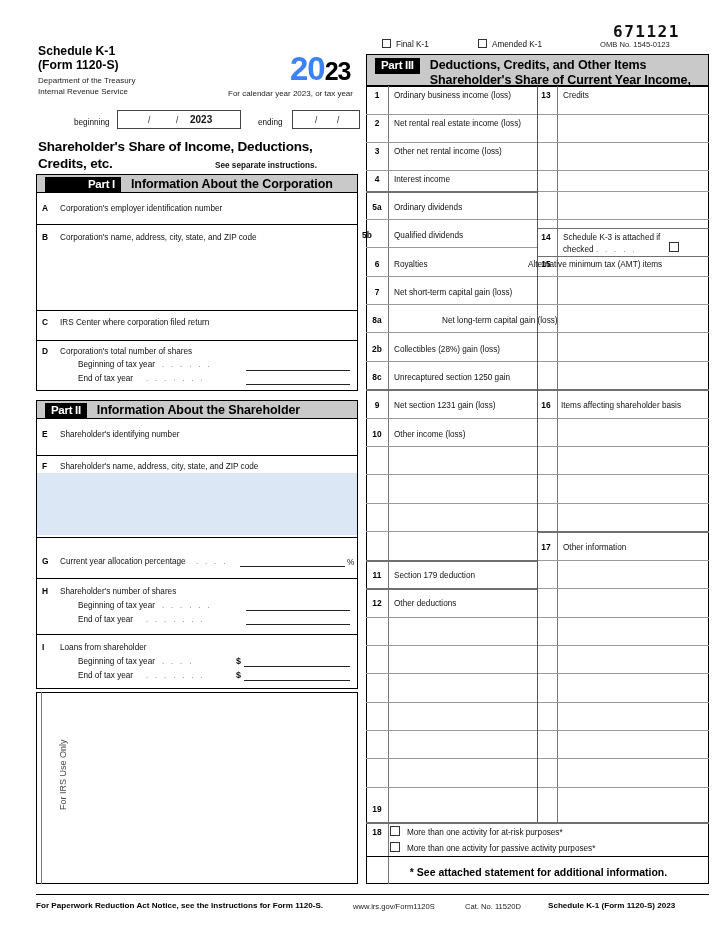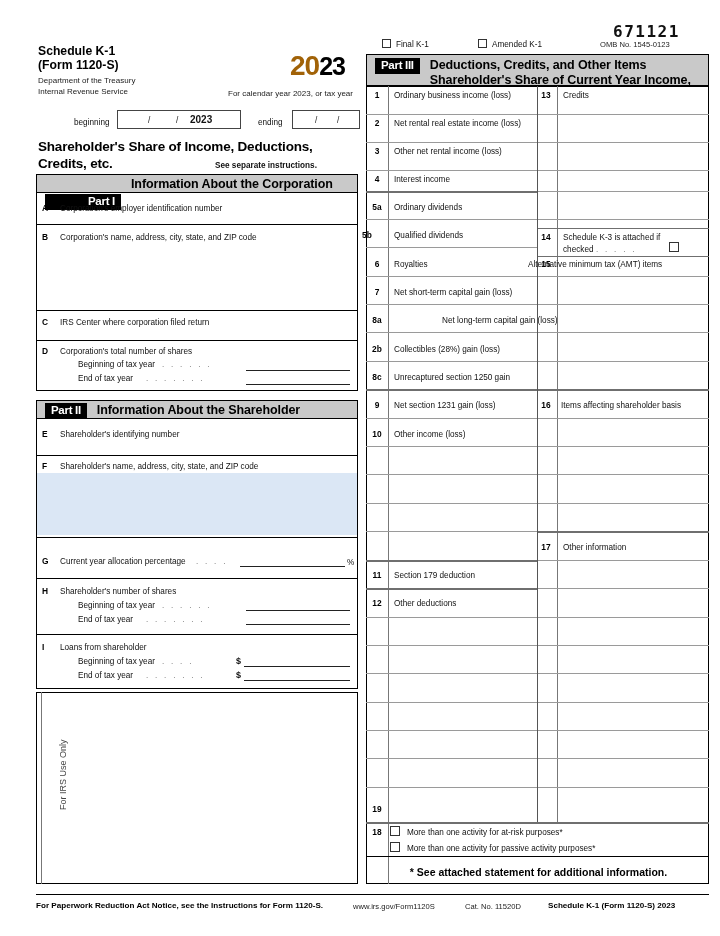--- a/index.html
+++ b/index.html
@@ -41,21 +41,21 @@
   .wline{position:absolute;border-bottom:1px solid #222;}
   .boxin{position:absolute;border:1px solid #444;box-sizing:border-box;background:#fff;}
   .ckbox{position:absolute;border:1px solid #333;background:#fff;box-sizing:border-box;}
 
   .blueblock{position:absolute;background:#dbe7f5;}
 
   .bigtitle{position:absolute;font-weight:bold;font-size:13.5px;line-height:17px;letter-spacing:-0.2px;}
   .schedtitle{position:absolute;font-weight:bold;font-size:12.2px;line-height:14px;}
   .deptline{position:absolute;font-size:8px;line-height:10px;color:#222;}
   .yearwrap{position:absolute;font-weight:bold;letter-spacing:-1px;}
-  .yr-out{font-size:28px;color:#a16207;}
+  .yr-out{font-size:33px;color:#3b82f6;}
   .yr-in{font-size:25px;color:#000;}
   .omb{position:absolute;font-size:7.6px;color:#222;}
   .voucher{position:absolute;font-family:"DejaVu Sans Mono", monospace;font-size:16px;font-weight:bold;letter-spacing:1.5px;color:#111;}
 
   .vert{position:absolute;transform:rotate(-90deg);transform-origin:left top;
         font-size:9px;color:#444;white-space:nowrap;}
 
   .footL{position:absolute;font-size:8.1px;font-weight:bold;}
   .footM{position:absolute;font-size:7.6px;color:#222;}
   .footR{position:absolute;font-size:8.1px;font-weight:bold;}
@@ -108,21 +108,21 @@
   <div class="boxin" style="left:292px;top:110px;width:68px;height:19px;">
     <div class="lbl" style="left:22px;top:4px;">/</div>
     <div class="lbl" style="left:44px;top:4px;">/</div>
   </div>
 
   <div class="bigtitle" style="left:38px;top:138px;">Shareholder's Share of Income, Deductions,</div>
   <div class="bigtitle" style="left:38px;top:155px;">Credits, etc.</div>
   <div class="lbl" style="left:215px;top:160px;font-weight:bold;">See separate instructions.</div>
 
   <div class="partband" style="left:36px;top:174px;width:322px;height:19px;border:1px solid #000;">
-    <div class="partchip" style="margin-top:19px;padding-left:43px;">Part I</div>
+    <div class="partchip" style="margin-top:2px;padding-left:43px;">Part I</div>
     <div class="parttitle" style="margin-top:2px;">Information About the Corporation</div>
   </div>
 
   <div class="abs" style="left:36px;top:193px;width:322px;height:198px;border-left:1px solid #000;border-right:1px solid #000;border-bottom:1px solid #000;"></div>
 
   <div class="letter" style="left:42px;top:203px;">A</div>
   <div class="lbl" style="left:60px;top:203px;">Corporation's employer identification number</div>
   <div class="ln" style="left:36px;top:224px;width:322px;height:1px;"></div>
   <div class="abs" style="left:60px;top:208px;width:290px;height:14px;"></div>
 

